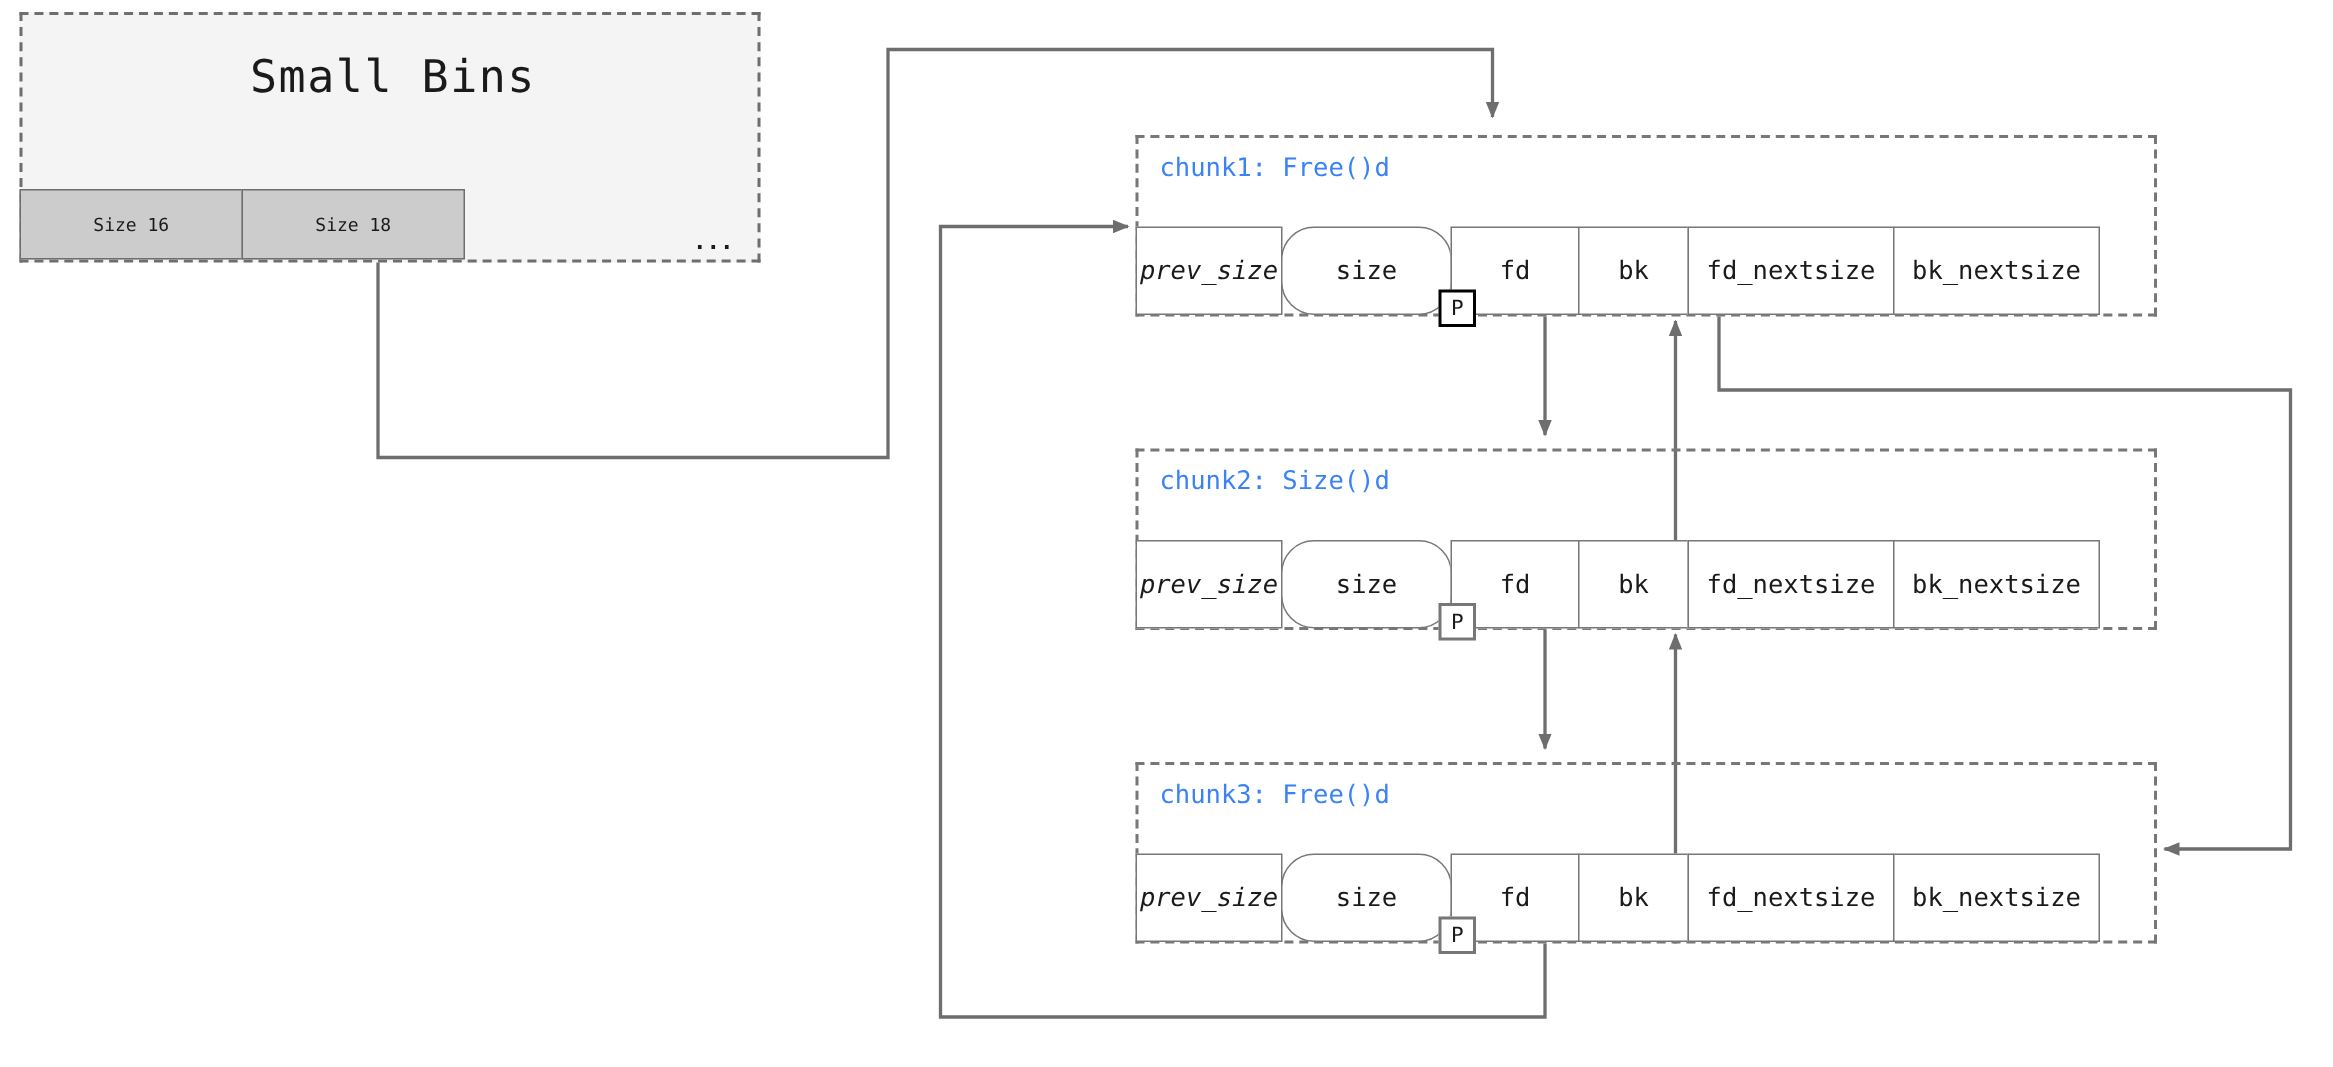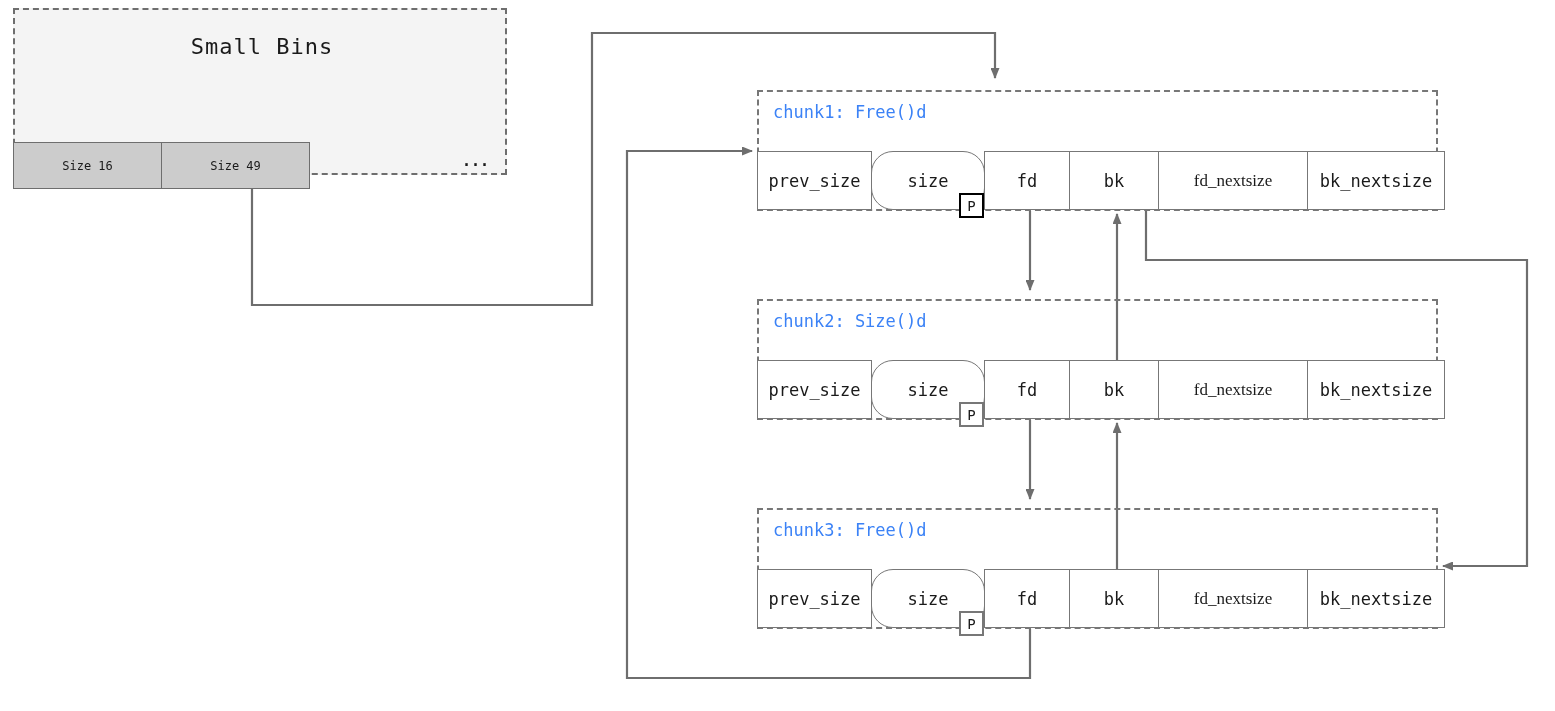--- a/index.html
+++ b/index.html
@@ -5,44 +5,44 @@
   html,body{margin:0;padding:0;background:#ffffff;}
   body{width:1555px;height:711px;position:relative;overflow:hidden;
        font-family:"DejaVu Sans Mono","Liberation Mono",monospace;color:#1a1a1a;}
   #canvas{position:absolute;left:0;top:0;width:1555px;height:711px;}
   svg.edges{position:absolute;left:0;top:0;width:1555px;height:711px;pointer-events:none;}
 
   
   .binbox{position:absolute;left:13px;top:8px;width:494px;height:167px;
           background:#f4f4f4;border:2px dashed #6e6e6e;box-sizing:border-box;}
   .bintitle{position:absolute;left:0;top:24px;width:494px;text-align:center;
-            font-size:22px;letter-spacing:1px;color:#1a1a1a;}
-  .binrow{position:absolute;left:13px;top:126px;height:47px;display:flex;margin-top:16px;}
+            font-size:30px;letter-spacing:1px;color:#1a1a1a;}
+  .binrow{position:absolute;left:13px;top:126px;height:47px;display:flex;}
   .bincell{width:149px;height:47px;background:#cccccc;border:1px solid #6e6e6e;
            box-sizing:border-box;display:flex;align-items:center;justify-content:center;
            font-size:12px;color:#1a1a1a;margin-left:-1px;}
   .bincell:first-child{margin-left:0;}
   .ellipsis{position:absolute;left:462px;top:152px;width:24px;text-align:center;
             font-size:15px;font-weight:bold;line-height:18px;color:#1a1a1a;}
 
   
   .chunk{position:absolute;width:681px;box-sizing:border-box;
          border:2px dashed #777777;background:transparent;}
   .chunk .clabel{position:absolute;left:14px;top:10px;font-size:17px;color:#3b82f6;
                  white-space:nowrap;}
   .fields{position:absolute;left:0;top:58px;display:flex;}
   .fcell{height:59px;border:1px solid #777777;box-sizing:border-box;margin-left:-1px;
          background:#ffffff;display:flex;align-items:center;justify-content:center;
          font-size:17px;color:#1a1a1a;white-space:nowrap;}
   .fcell:first-child{margin-left:0;}
-  .w-prev{width:115px;}
+  .w-prev{width:98px;font-style:italic;}
   .w-size{width:114px;border-radius:22px;}
   .w-fd{width:86px;}
-  .w-bk{width:90px;}
-  .w-fdn{width:150px;font-family:Liberation Serif, serif;}
+  .w-bk{width:74px;}
+  .w-fdn{width:138px;}
   .w-bkn{width:138px;}
 
   .pflag{position:absolute;width:25px;height:25px;background:#ffffff;
          display:flex;align-items:center;justify-content:center;
          font-size:14px;line-height:14px;color:#1a1a1a;box-sizing:border-box;}
   .pflag.strong{border:2px solid #000000;}
   .pflag.soft{border:2px solid #777777;}
 </style>
 </head>
 <body>
@@ -71,21 +71,21 @@
 
       <path d="M1146,211 L1146,260 L1527,260 L1527,566 L1443,566" marker-end="url(#ah)"></path>
     </g>
   </svg>
 
   <div class="binbox">
     <div class="bintitle">Small Bins</div>
   </div>
   <div class="binrow">
     <div class="bincell">Size 16</div>
-    <div class="bincell">Size 49</div>
+    <div class="bincell">Size 18</div>
   </div>
   <div class="ellipsis">...</div>
 
   <div class="chunk" style="left:757px;top:90px;height:121px;">
     <div class="clabel">chunk1: Free()d</div>
   </div>
   <div class="fields" style="left:757px;top:151px;">
     <div class="fcell w-prev">prev_size</div>
     <div class="fcell w-size">size</div>
     <div class="fcell w-fd">fd</div>

